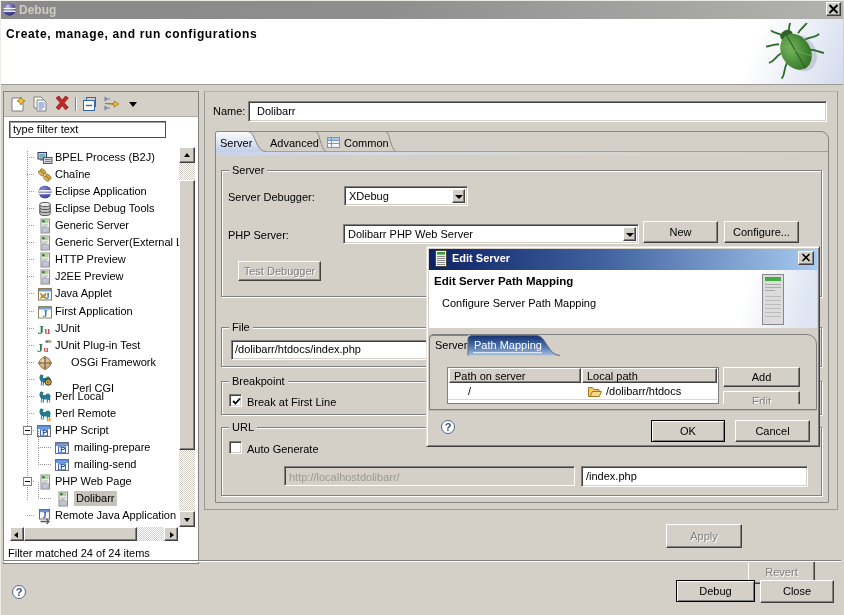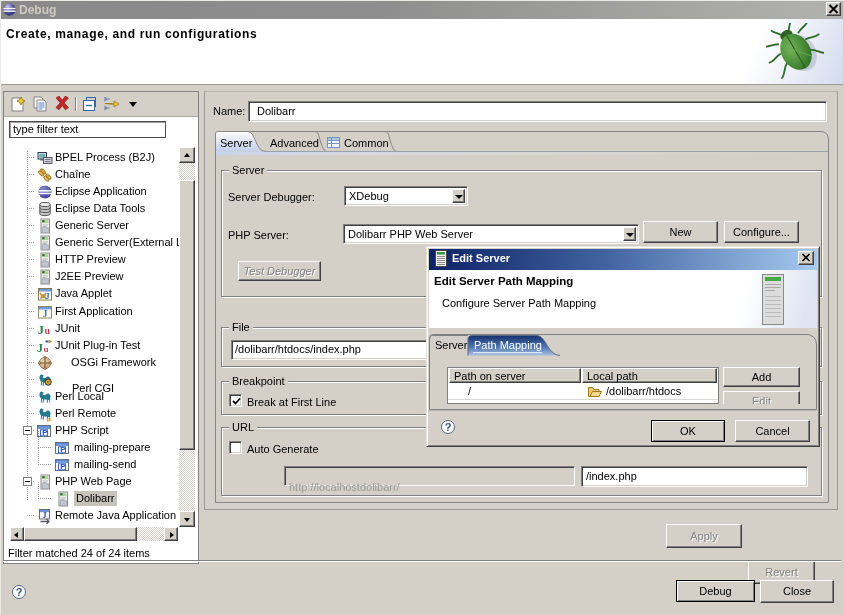--- a/index.html
+++ b/index.html
@@ -176,21 +176,21 @@
         </svg></span>
       <span style="position:absolute;left:51px;top:1px;height:15px;line-height:15px;">Eclipse Application</span>
     </div>
     <div class="doth" style="left:23px;top:65px;width:8px;"></div>
     <div class="treerow" style="left:0;top:57px;">
       <span class="ticon" style="left:33px;top:1px;"><svg width="16" height="16" viewBox="0 0 16 16">
           <path d="M2.8 3.5 v9 a5.2 2.1 0 0 0 10.4 0 v-9" fill="#c4c4c4" stroke="#555"></path>
           <ellipse cx="8" cy="3.5" rx="5.2" ry="2.1" fill="#ececec" stroke="#555"></ellipse>
           <path d="M2.8 6.5 a5.2 2.1 0 0 0 10.4 0 M2.8 9.5 a5.2 2.1 0 0 0 10.4 0" fill="none" stroke="#555"></path>
         </svg></span>
-      <span style="position:absolute;left:51px;top:1px;height:15px;line-height:15px;">Eclipse Data Tools</span>
+      <span style="position:absolute;left:51px;top:1px;height:15px;line-height:15px;">Eclipse Debug Tools</span>
     </div>
     <div class="doth" style="left:23px;top:82px;width:8px;"></div>
     <div class="treerow" style="left:0;top:74px;">
       <span class="ticon" style="left:33px;top:1px;"><svg width="16" height="16" viewBox="0 0 16 16">
           <rect x="4" y="1" width="8.5" height="14" fill="#f4f4f2" stroke="#8a8a88"></rect>
           <rect x="5" y="2" width="6.5" height="3.2" fill="#aed49e"></rect>
           <rect x="5.2" y="2.2" width="2.4" height="2" fill="#2e6e2e"></rect>
           <g stroke="#b0b0b8" stroke-width="1">
             <path d="M5.5 7 h5.5 M5.5 8.6 h4"></path>
           </g>
@@ -481,21 +481,21 @@
     <span class="ctext">XDebug</span>
     <span class="cbtn"></span>
   </div>
 <div class="lbl" style="left:228px;top:229px;">PHP Server:</div>
 <div class="combo" style="left:343px;top:224px;width:296px;height:20px;">
     <span class="ctext">Dolibarr PHP Web Server</span>
     <span class="cbtn"></span>
   </div>
 <div class="btn" style="left:643px;top:221px;width:75px;height:22px;line-height:20px;">New</div>
 <div class="btn" style="left:724px;top:221px;width:75px;height:22px;line-height:20px;">Configure...</div>
-<div class="btn dis" style="left:238px;top:261px;width:83px;height:20px;line-height:18px;font-style:italic;">Test Debugger</div>
+<div class="btn dis" style="left:238px;top:261px;width:83px;height:20px;line-height:18px;">Test Debugger</div>
 
 <div class="group" style="left:221px;top:327px;width:601px;height:40px;">
   <div class="glabel">File</div>
 </div>
 <div class="field" style="left:231px;top:340px;width:581px;height:20px;">
     <span class="txt" style="top:2px;left:3px;">/dolibarr/htdocs/index.php</span>
   </div>
 
 <div class="group" style="left:221px;top:381px;width:601px;height:34px;">
   <div class="glabel">Breakpoint</div>
@@ -507,21 +507,21 @@
   </div>
 <div class="lbl" style="left:247px;top:396px;">Break at First Line</div>
 
 <div class="group" style="left:221px;top:427px;width:601px;height:69px;">
   <div class="glabel">URL</div>
 </div>
 <div class="cb" style="left:229px;top:441px;"></div>
 <div class="lbl" style="left:247px;top:443px;">Auto Generate</div>
 <div class="lbl" style="left:247px;top:470px;padding-left:44px;">URL:</div>
 <div class="field" style="left:284px;top:466px;width:291px;height:20px;background:#d4d0c8;">
-    <span class="txt" style="top:14px;color:#9a9a94;">http://localhostdolibarr/</span>
+    <span class="txt" style="top:4px;color:#9a9a94;">http://localhostdolibarr/</span>
   </div>
 <div class="field" style="left:581px;top:466px;width:227px;height:21px;">
     <span class="txt" style="top:3px;">/index.php</span>
   </div>
 
 <div class="btn dis" style="left:666px;top:524px;width:76px;height:24px;line-height:22px;">Apply</div>
 <div class="btn dis" style="left:748px;top:524px;width:67px;height:24px;line-height:22px;margin-top:36px;">Revert</div>
 
 <div class="abs" style="left:3px;top:560px;width:838px;height:1px;background:#808080;"></div>
 <div class="abs" style="left:3px;top:561px;width:838px;height:1px;background:#fff;"></div>

